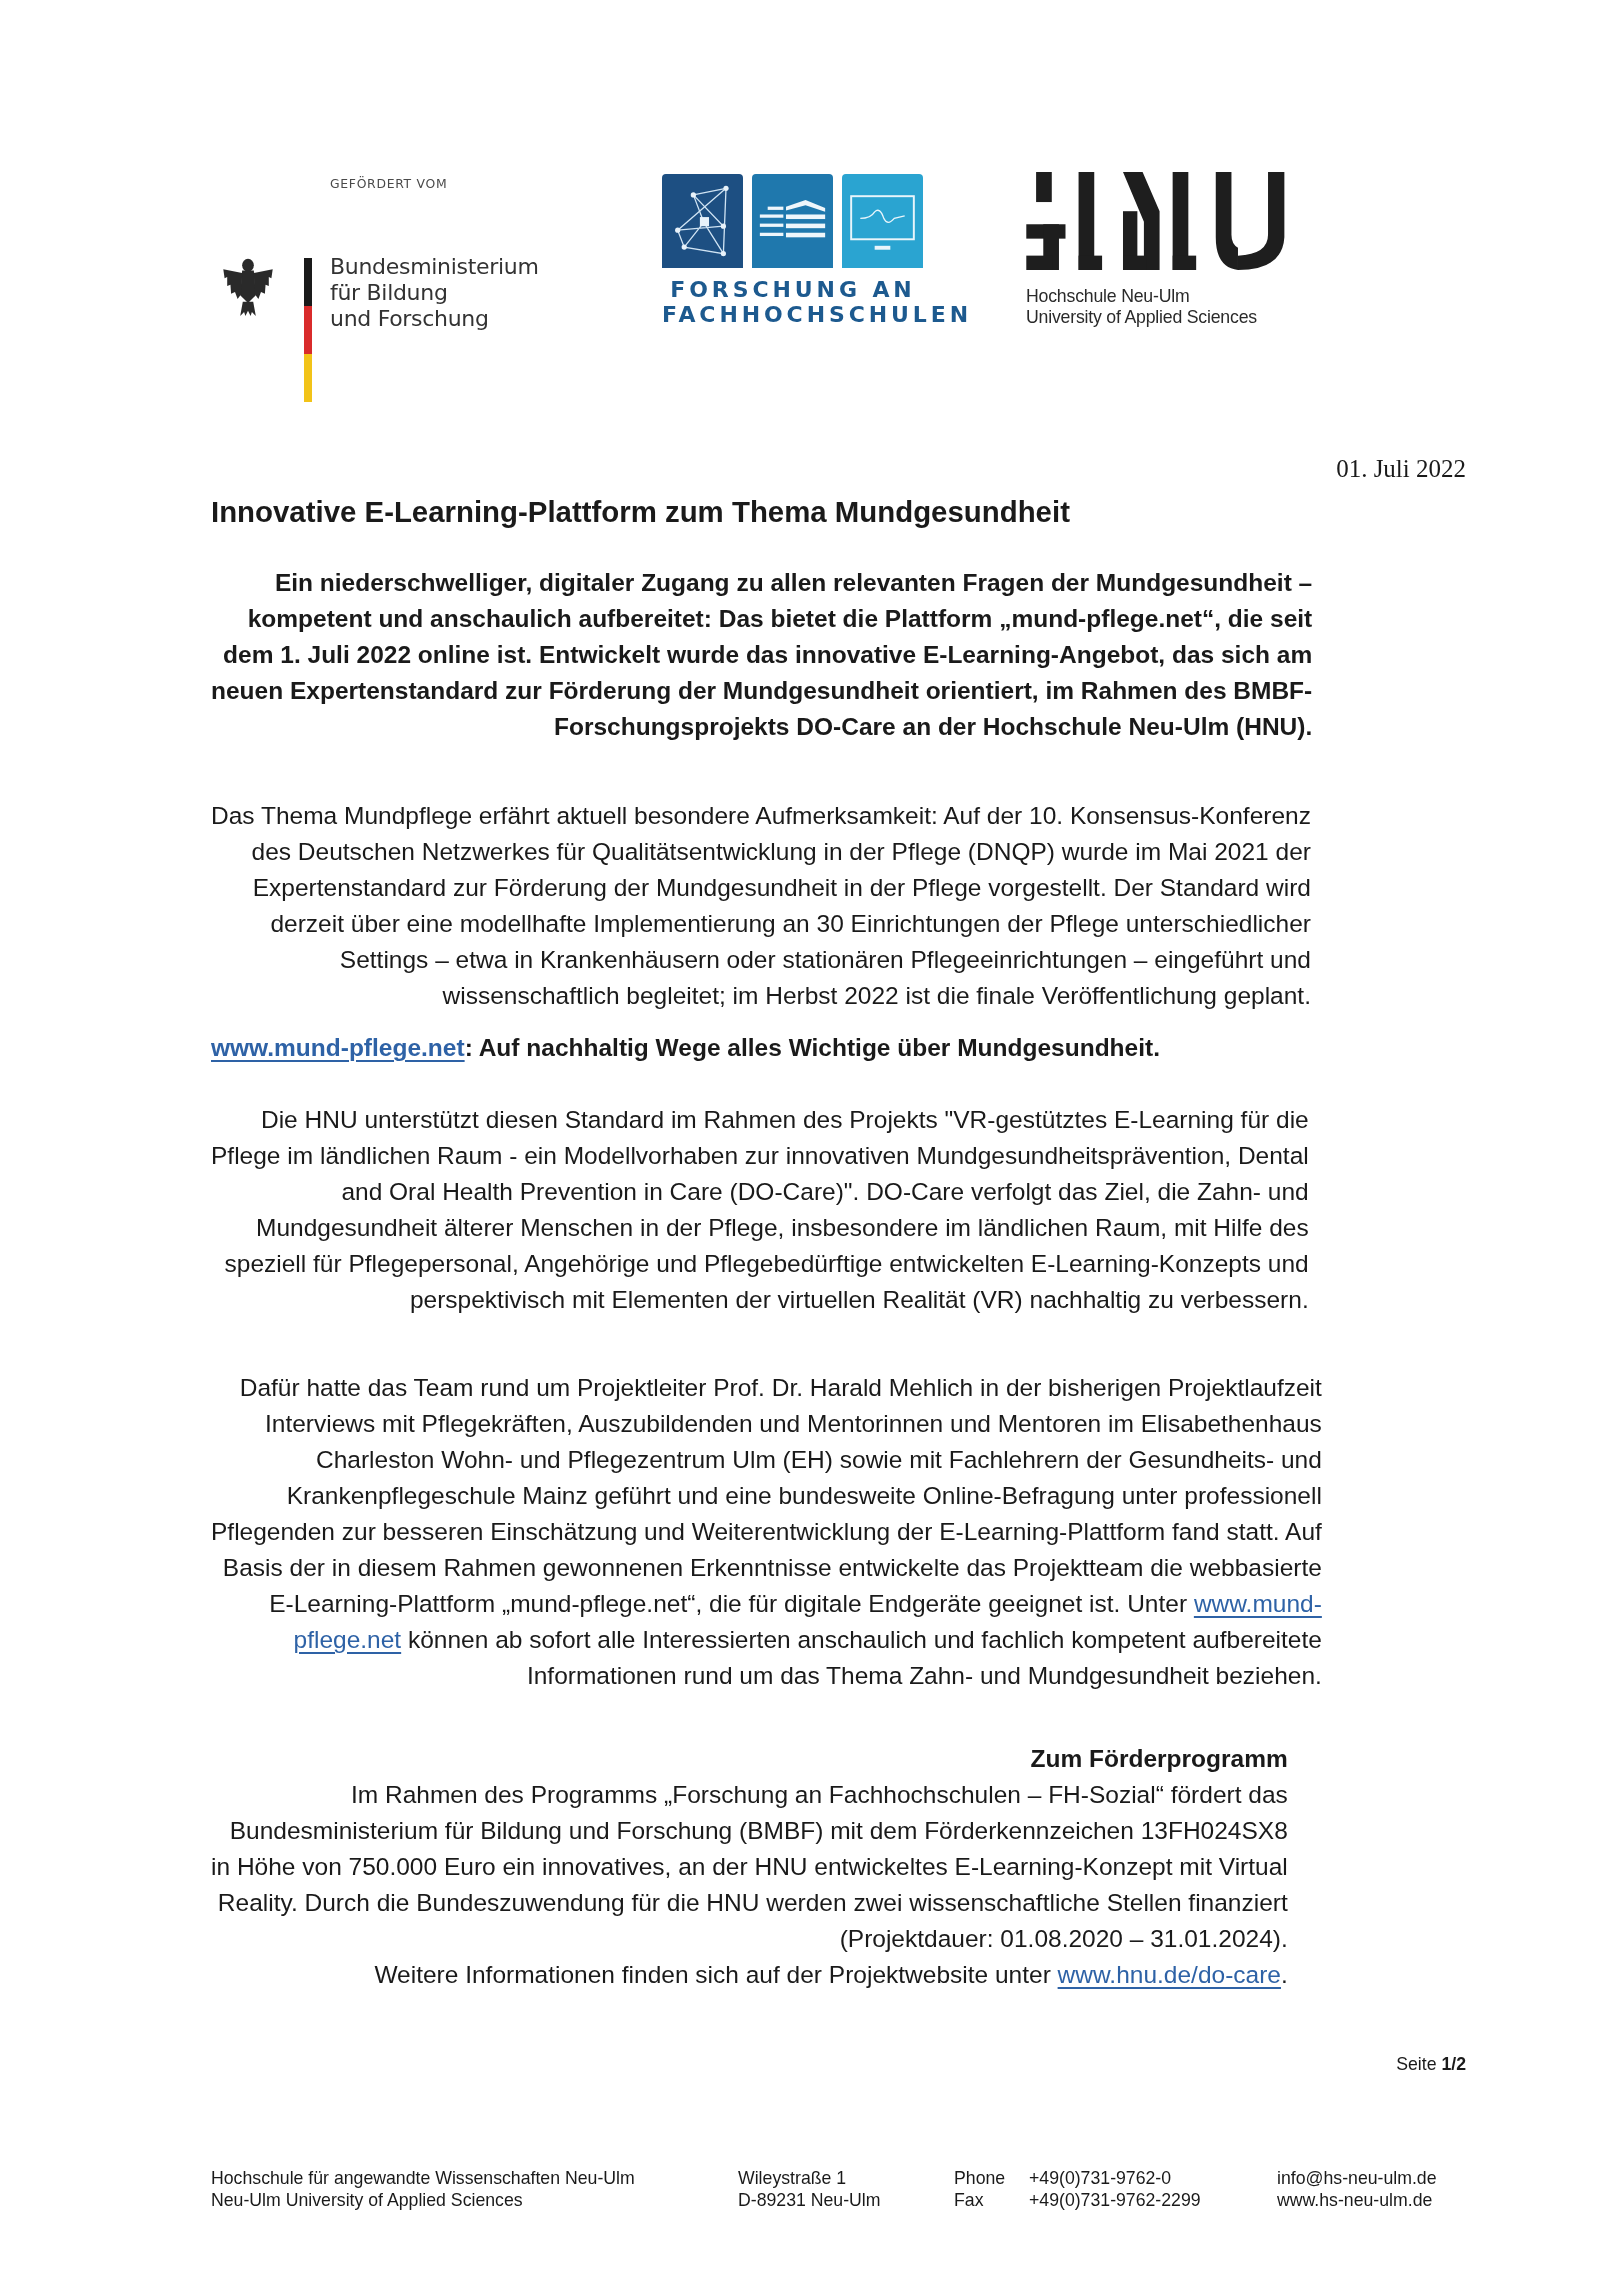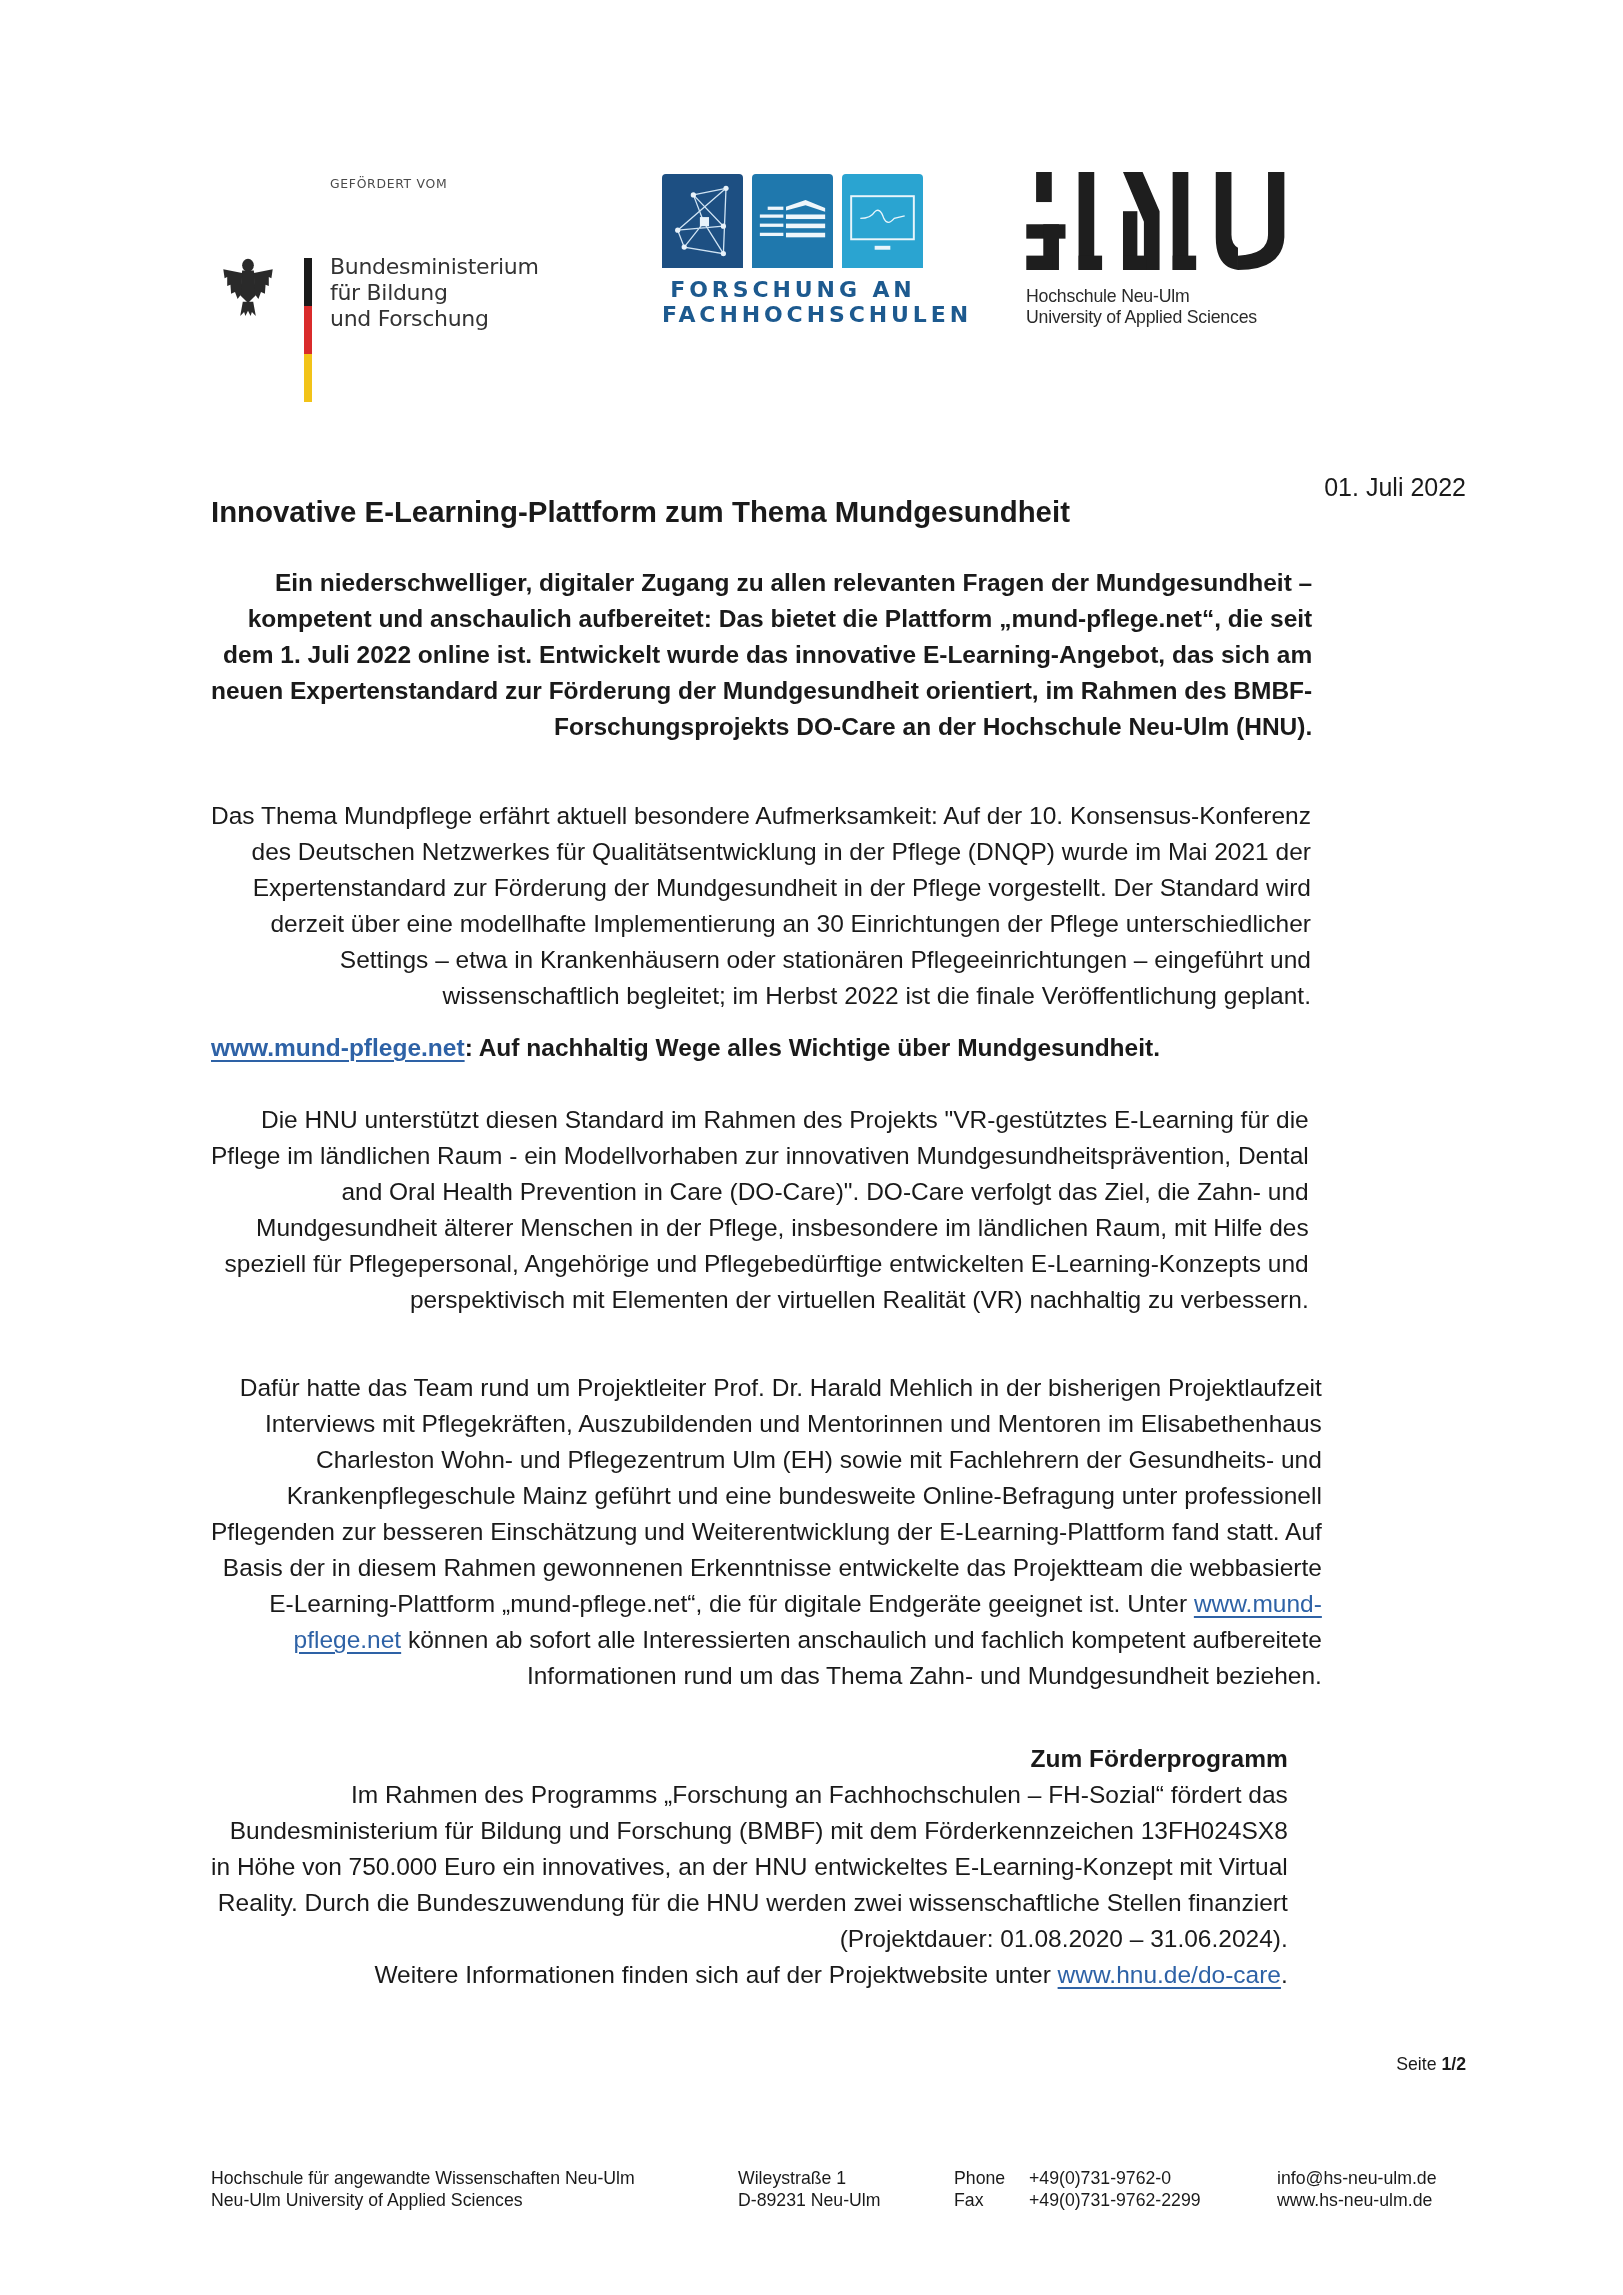--- a/index.html
+++ b/index.html
@@ -21,21 +21,21 @@
   #fhlogo .tiles { display: flex; gap: 9.2px; }
   #fhlogo .tile { width: 81px; height: 94px; border-radius: 3.9px 3.9px 0 0; position: relative; overflow: hidden; }
   #fhlogo .tile svg { position: absolute; left: 0; top: 0; }
   #fhlogo .caption { margin-top: 9.2px; font-family: "DejaVu Sans", sans-serif; font-weight: bold; color: #1d5a8f; font-size: 22px; line-height: 25px; letter-spacing: 3.9px; text-align: center; width: 262px; }
 
   #hnulogo { left: 1026px; top: 128px; width: 340px; height: 170px; }
   #hnulogo svg { display: block; }
   #hnulogo .sub { font-family: "Liberation Sans", sans-serif; font-size: 17.7px; line-height: 21.6px; color: #2a2a2a; margin-top: 15.7px; margin-left: 0; letter-spacing: -0.2px; }
 
   
-  .date { right: 157px; top: 429px; font-size: 25px; }
+  .date { right: 157px; top: 411px; font-size: 25px; font-family: Liberation Serif, serif; }
   .title { position: absolute; left: 211px; top: 495px; font-size: 29.4px; font-weight: bold; }
   .para { position: absolute; left: 211px; font-size: 24.5px; line-height: 36px; white-space: nowrap; }
   .para.bold { font-weight: bold; }
   .para .line { display: block; text-align: right; }
   a.link { color: #2e62a6; text-decoration: underline; text-decoration-thickness: 2px; text-underline-offset: 3.9px; }
   .subhead { font-weight: bold; }
 
   .pageno { right: 157px; top: 2010px; font-size: 17.7px; }
   .pageno b { font-weight: bold; }
 
@@ -193,21 +193,21 @@
   <span class="line"><a class="link" href="#">pflege.net</a><span> können ab sofort alle Interessierten anschaulich und fachlich kompetent aufbereitete</span></span>
   <span class="line">Informationen rund um das Thema Zahn- und Mundgesundheit beziehen.</span>
 </div>
 
 <div class="para" style="top:1741px">
   <span class="line subhead">Zum Förderprogramm</span>
   <span class="line">Im Rahmen des Programms „Forschung an Fachhochschulen – FH-Sozial“ fördert das</span>
   <span class="line">Bundesministerium für Bildung und Forschung (BMBF) mit dem Förderkennzeichen 13FH024SX8</span>
   <span class="line">in Höhe von 750.000 Euro ein innovatives, an der HNU entwickeltes E-Learning-Konzept mit Virtual</span>
   <span class="line">Reality. Durch die Bundeszuwendung für die HNU werden zwei wissenschaftliche Stellen finanziert</span>
-  <span class="line">(Projektdauer: 01.08.2020 – 31.06.2024).</span>
+  <span class="line">(Projektdauer: 01.08.2020 – 31.01.2024).</span>
   <span class="line"><span>Weitere Informationen finden sich auf der Projektwebsite unter </span><a class="link" href="#">www.hnu.de/do-care</a><span>.</span></span>
 </div>
 
 <div class="abs pageno">
   <span>Seite </span><b>1/2</b>
 </div>
 
 <div class="abs footer f1">
   <span class="row">Hochschule für angewandte Wissenschaften Neu-Ulm</span>
   <span class="row">Neu-Ulm University of Applied Sciences</span>

